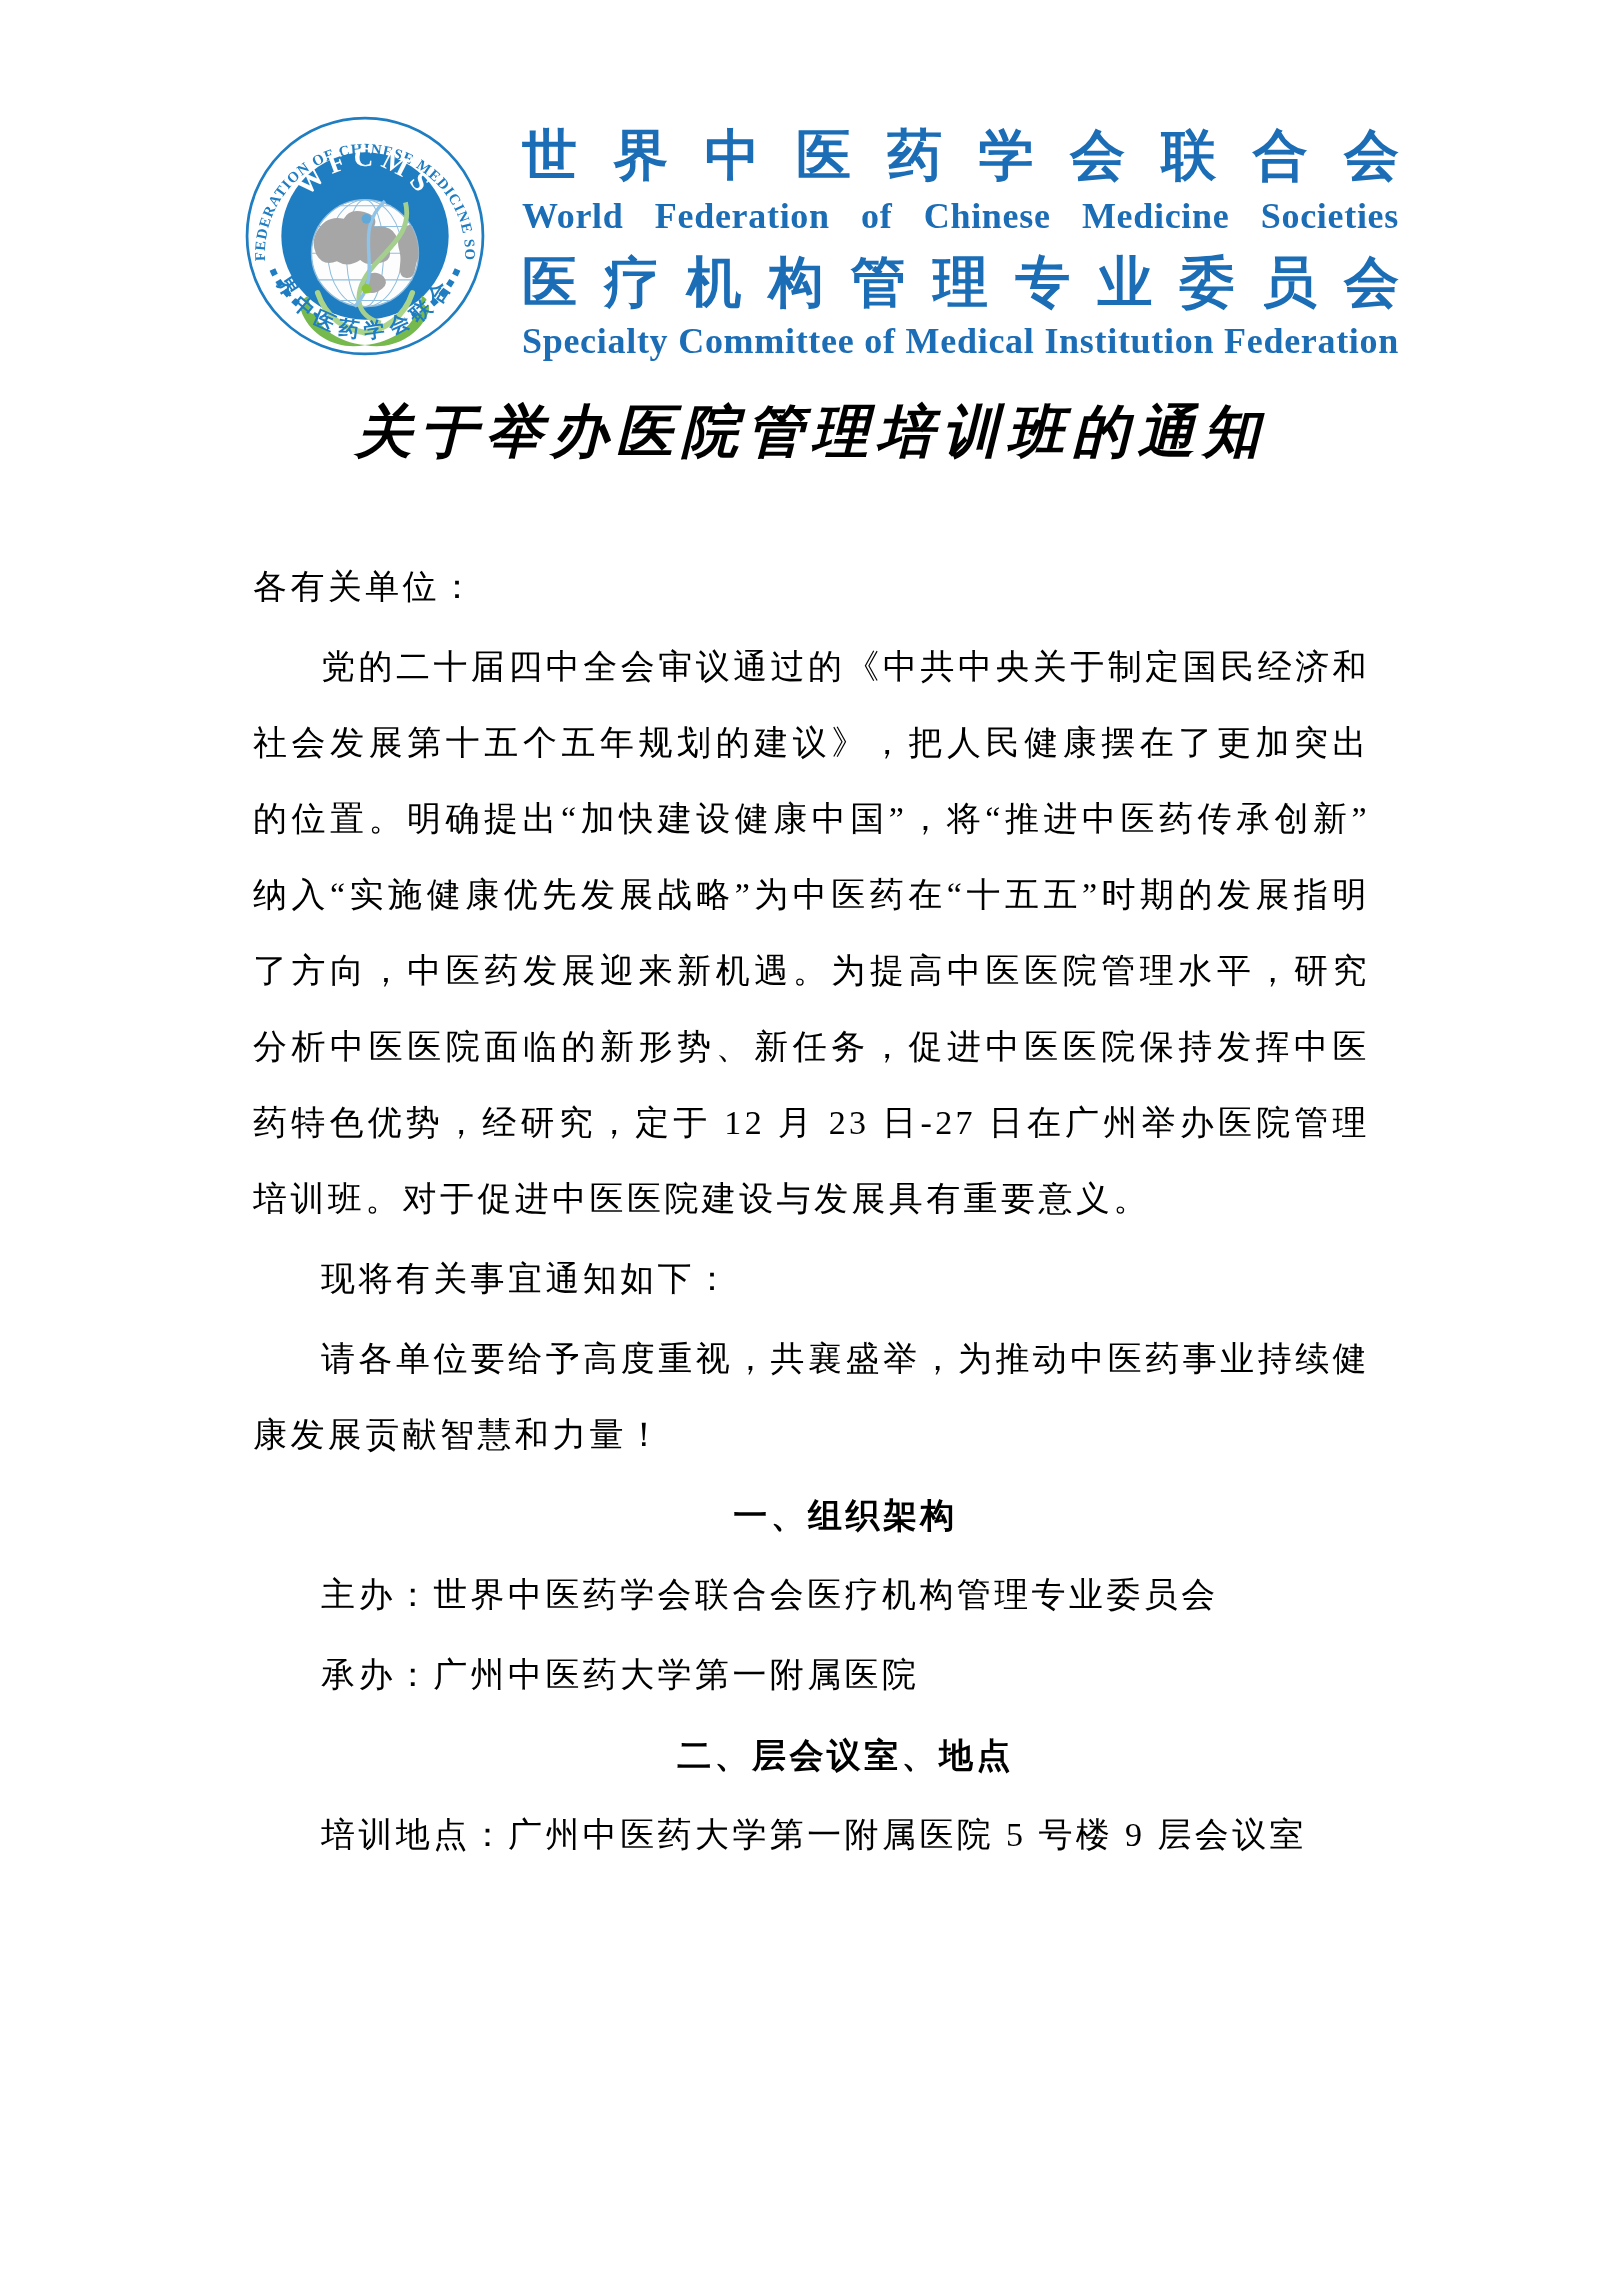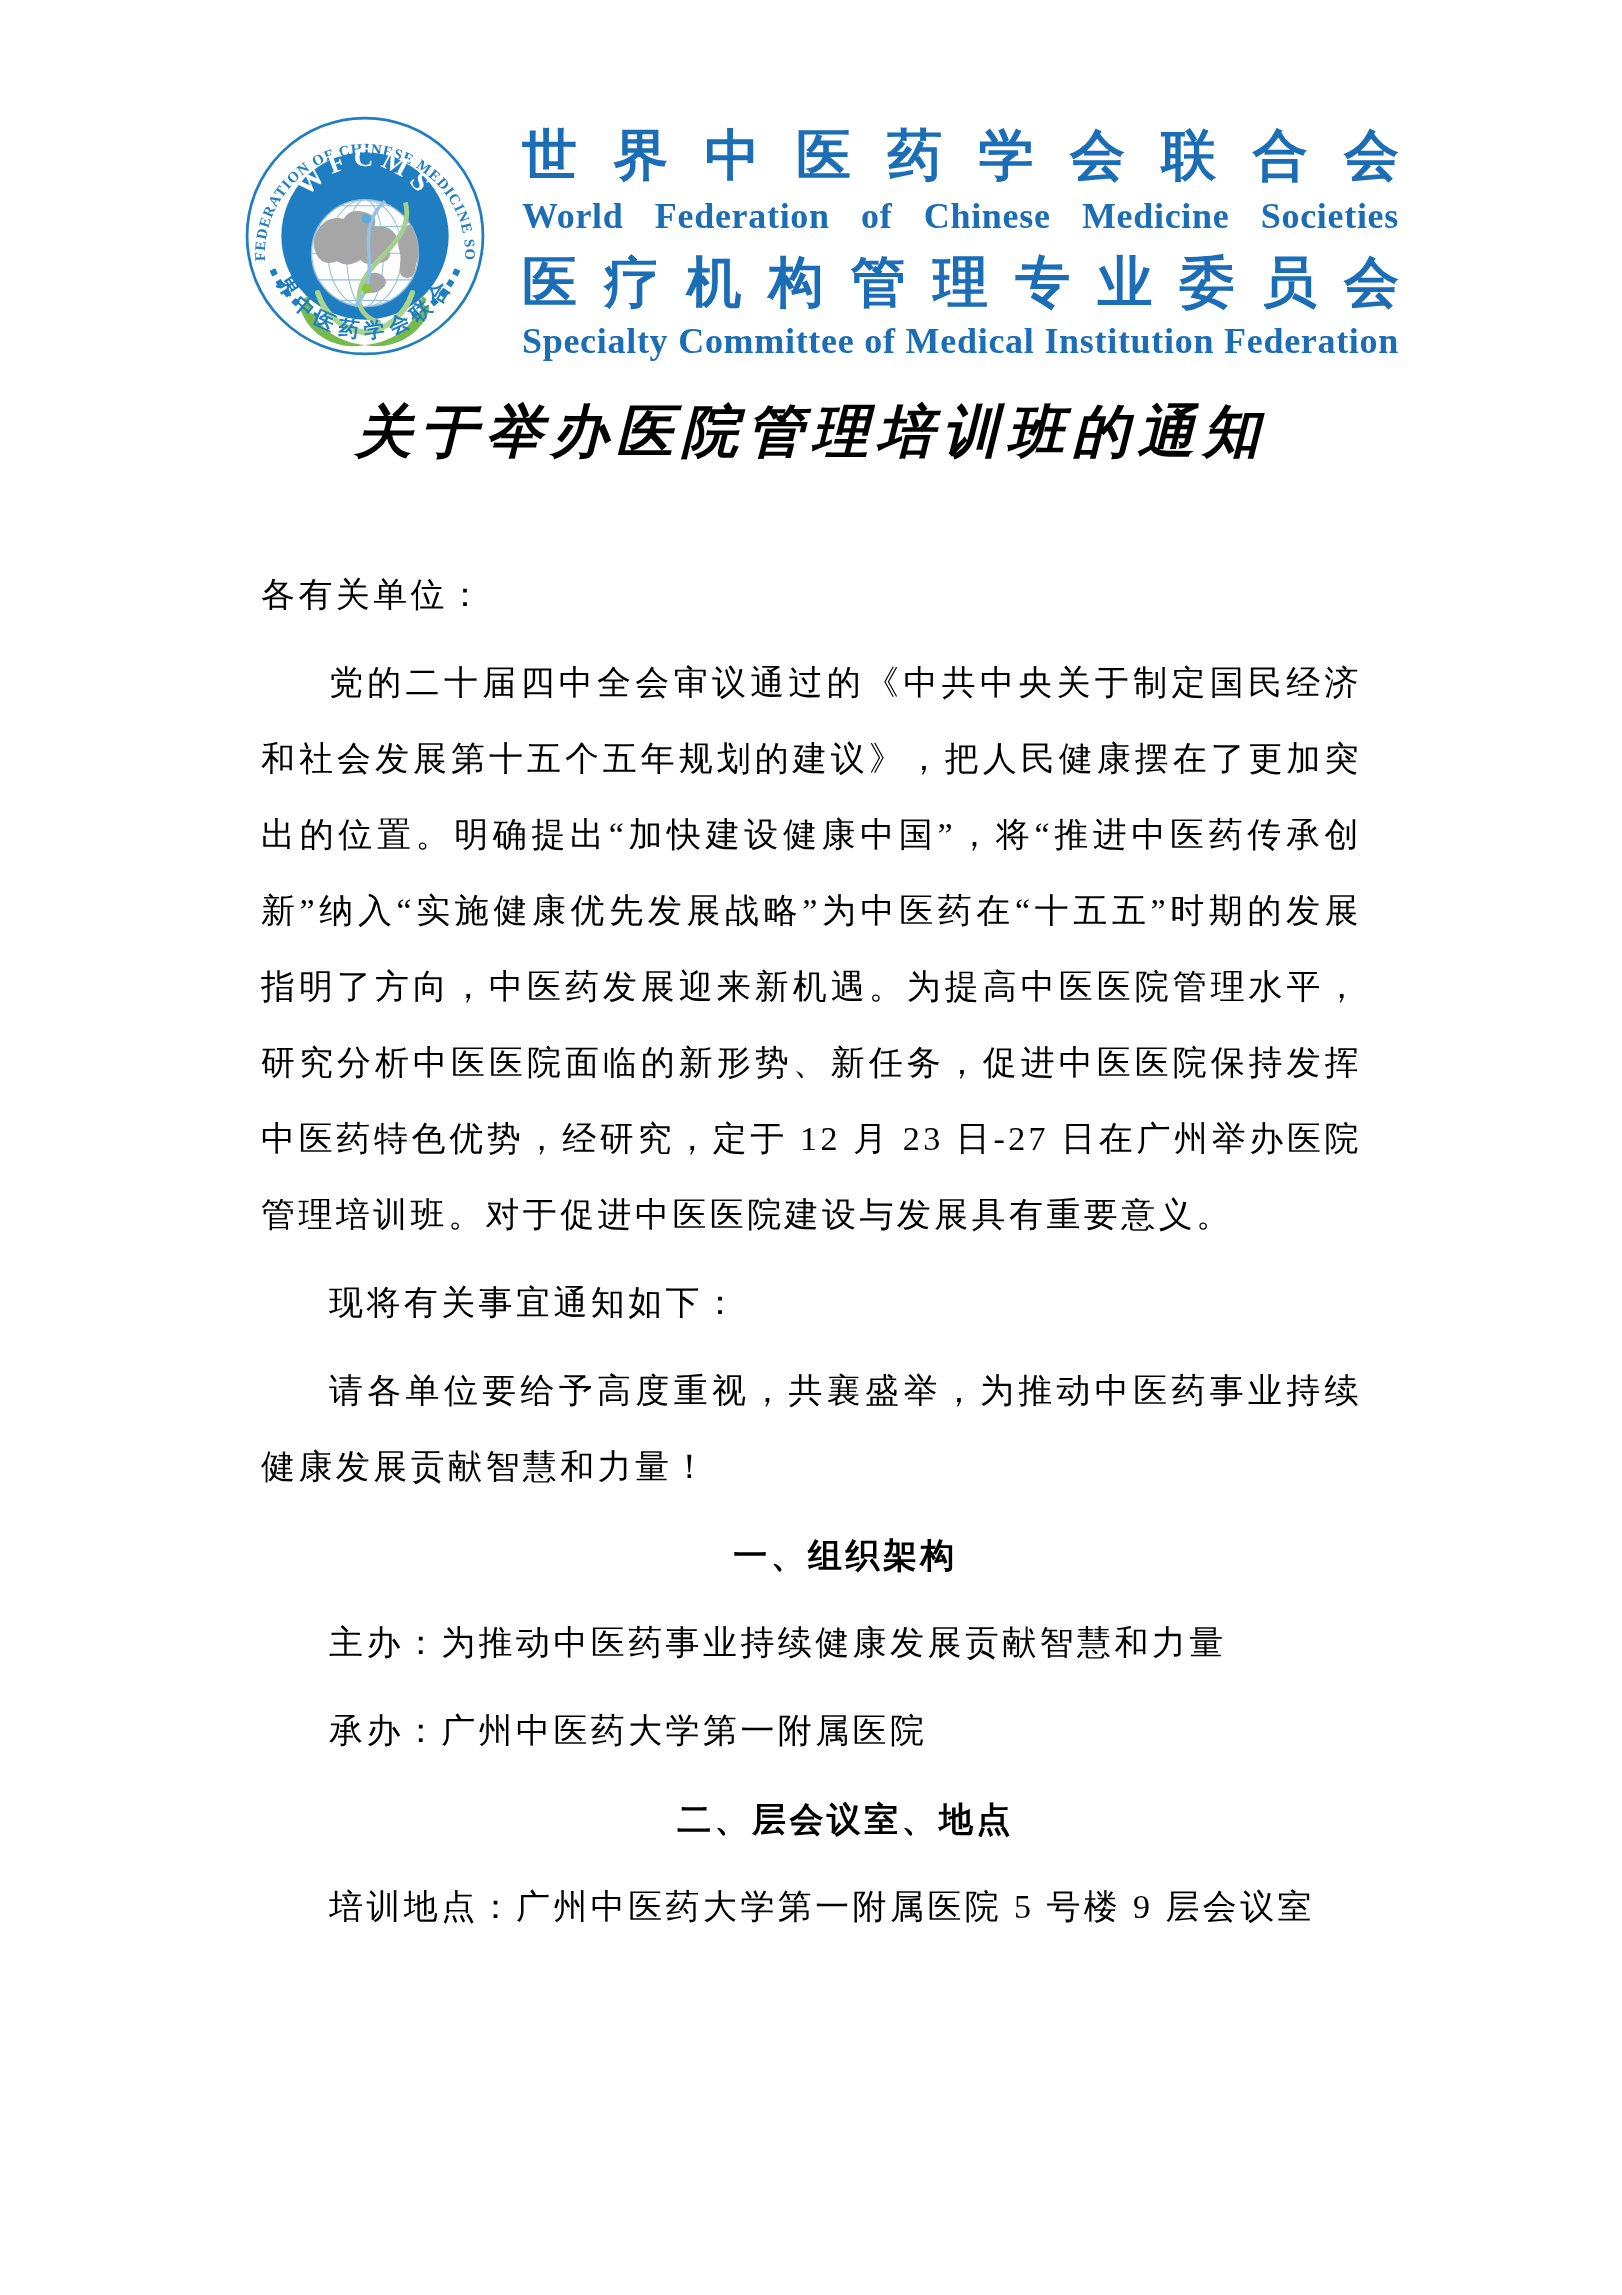--- a/index.html
+++ b/index.html
@@ -42,21 +42,21 @@
     font-size:57px;line-height:1.3;
     letter-spacing:8.2px;
     color:#000;
     font-style:italic;
   }
   
   .body-text{
     position:absolute;top:545px;left:249px;right:249px;
   }
   .body-text p,.body-text h2{
-    margin:12px;padding:0;
+    margin:4px;padding:0;
     font-size:34px;line-height:76px;
     letter-spacing:3.4px;
     text-align:justify;
   }
   .para{text-indent:2em;}
   .salutation{text-indent:0;}
   h2.section{
     font-family:"Liberation Sans", sans-serif;
     font-weight:bold;font-size:34px;
     text-indent:2em;text-align:center;
@@ -140,20 +140,20 @@
   </div>
 
   <h1 class="doc-title">关于举办医院管理培训班的通知</h1>
 
   <div class="body-text">
     <p class="salutation">各有关单位：</p>
     <p class="para">党的二十届四中全会审议通过的《中共中央关于制定国民经济和社会发展第十五个五年规划的建议》，把人民健康摆在了更加突出的位置。明确提出“加快建设健康中国”，将“推进中医药传承创新”纳入“实施健康优先发展战略”为中医药在“十五五”时期的发展指明了方向，中医药发展迎来新机遇。为提高中医医院管理水平，研究分析中医医院面临的新形势、新任务，促进中医医院保持发挥中医药特色优势，经研究，定于 12 月 23 日-27 日在广州举办医院管理培训班。对于促进中医医院建设与发展具有重要意义。</p>
     <p class="para">现将有关事宜通知如下：</p>
     <p class="para">请各单位要给予高度重视，共襄盛举，为推动中医药事业持续健康发展贡献智慧和力量！</p>
     <h2 class="section">一、组织架构</h2>
-    <p class="para">主办：为推动中医药事业持续健康发展贡献智慧和力量</p>
+    <p class="para">主办：世界中医药学会联合会医疗机构管理专业委员会</p>
     <p class="para">承办：广州中医药大学第一附属医院</p>
     <h2 class="section">二、层会议室、地点</h2>
     <p class="para">培训地点：广州中医药大学第一附属医院 5 号楼 9 层会议室</p>
   </div>
 
 </div>
 
 
 </body></html>

